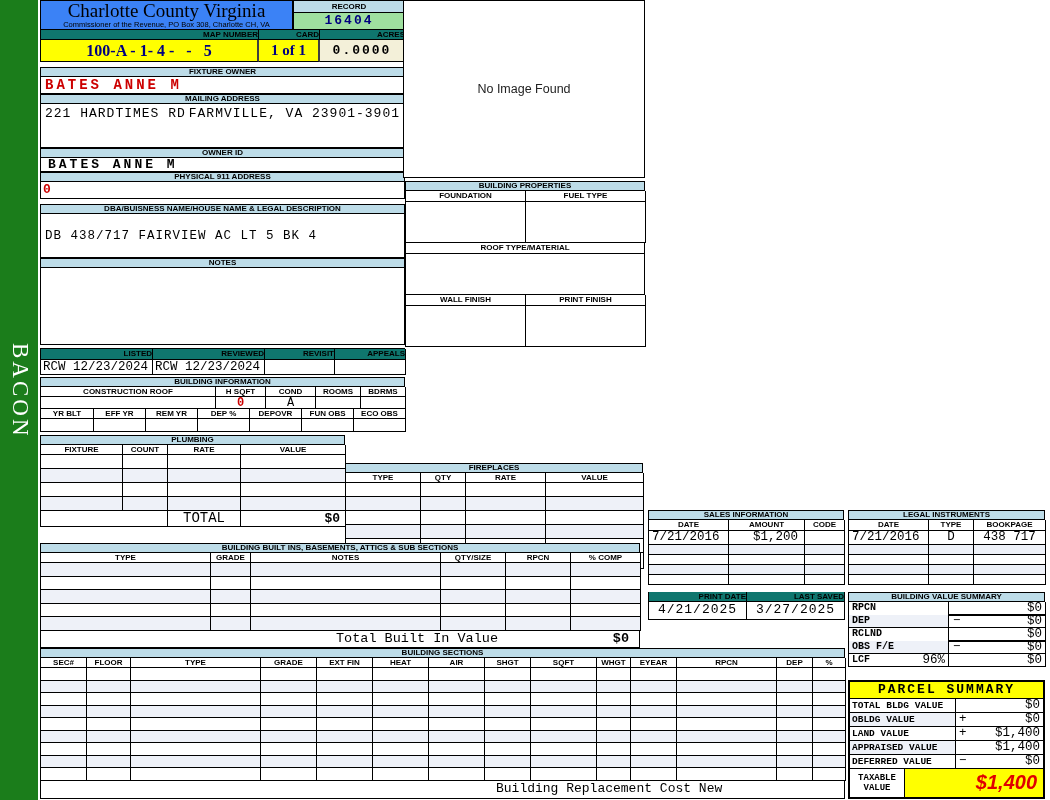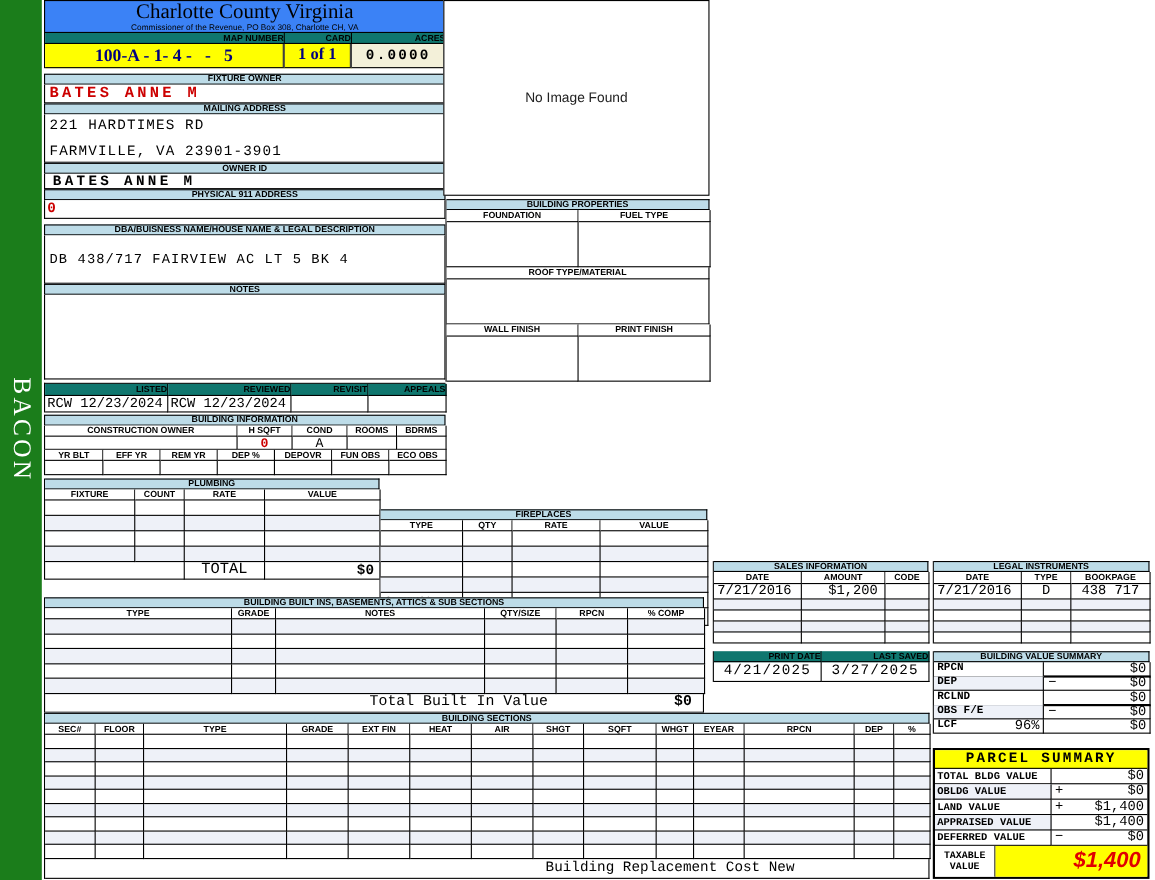--- a/index.html
+++ b/index.html
@@ -40,21 +40,21 @@
   
   #map-grid { position:absolute; left:40px; top:30px; width:365px; display:grid;
     grid-template-columns:218px 61px 86px; grid-template-rows:10px 22px; border-left:1px solid #000; }
   .mg-v { border-right:2px solid #404040; border-bottom:1px solid #000; display:flex; align-items:center; justify-content:center; overflow:hidden;text-align:right; }
   #map-val  { background:#FFFF00; color:#000080; font-family:"Liberation Serif","DejaVu Serif",serif; font-weight:bold; font-size:16px; white-space:pre; }
   #card-val { background:#FFFF00; color:#000080; font-family:"Liberation Serif","DejaVu Serif",serif; font-weight:bold; font-size:15px; }
   #acres-val{ background:#F3F0D9; font-family:"Liberation Mono","DejaVu Sans Mono",monospace; font-weight:bold; font-size:13px; letter-spacing:2px; }
 
   
   #deeded-bar{top:67px} #deeded-val{top:77px;height:17px; color:#CC0000; font-weight:bold; font-size:14px; line-height:16px; letter-spacing:3px; padding-left:4px;}
-  #mailing-bar{top:94px} #mailing-val{top:104px;height:44px; font-size:13px; letter-spacing:1px; padding:2px 4px; display:flex; flex-direction:column; justify-content:space-between;}
+  #mailing-bar{top:94px} #mailing-val{top:104px;height:44px; font-size:13px; letter-spacing:1px; padding:2px 4px; display:flex; flex-direction:row; justify-content:space-between;}
   #ownerid-bar{top:148px} #ownerid-val{top:158px;height:14px; font-weight:bold; font-size:13px; line-height:13px; letter-spacing:3px; padding-left:7px;}
   #phys-bar{top:172px} #phys-val{top:182px;height:17px; color:#CC0000; font-weight:bold; font-size:13px; line-height:15px; padding-left:2px;}
   #dba-bar{top:204px} #dba-val{top:214px;height:44px; font-size:12.5px; letter-spacing:1px; padding-left:4px; display:flex; align-items:center;}
   #notes-bar{top:258px} #notes-val{top:268px;height:77px;}
 
   
   #review-tbl { left:40px; top:348px; width:365px; display:grid;
     grid-template-columns:112px 112px 70px 71px; grid-template-rows:11px 15px; border-top:1px solid #000; }
   .rv-v { border-right:1px solid #000; border-bottom:1px solid #000;
     font-family:"Liberation Mono","DejaVu Sans Mono",monospace; font-size:12.5px; line-height:14px; padding-left:2px; white-space:pre; overflow:hidden; }
@@ -172,20 +172,24 @@
 
 <div id="sidebar">
   <div id="watermark">BACON</div>
 </div>
 
 <div id="county-row">
   <div id="county-box">
     <div id="county-title">Charlotte County Virginia</div>
     <div id="county-sub">Commissioner of the Revenue, PO Box 308, Charlotte CH, VA</div>
   </div>
+  <div id="record-box">
+    <div id="record-hdr">RECORD</div>
+    <div id="record-val">16404</div>
+  </div>
 </div>
 
 <div id="map-grid">
   <div class="bh">MAP NUMBER</div>
   <div class="bh">CARD</div>
   <div class="bh">ACRES</div>
   <div class="mg-v" id="map-val">100-A - 1- 4 -   -   5</div>
   <div class="mg-v" id="card-val">1 of 1</div>
   <div class="mg-v" id="acres-val">0.0000</div>
 </div>
@@ -219,21 +223,21 @@
   <div class="bh">REVISIT</div>
   <div class="bh">APPEALS</div>
   <div class="rv-v">RCW 12/23/2024</div>
   <div class="rv-v">RCW 12/23/2024</div>
   <div class="rv-v"></div>
   <div class="rv-v"></div>
 </div>
 
 <div class="bar" id="bi-bar">BUILDING INFORMATION</div>
 <div class="tbl" id="bi-style">
-  <div class="wh">CONSTRUCTION OWNER</div>
+  <div class="wh">CONSTRUCTION ROOF</div>
   <div class="wh">H SQFT</div>
   <div class="wh">COND</div>
   <div class="wh">ROOMS</div>
   <div class="wh">BDRMS</div>
   <div class="bi-v"></div>
   <div class="bi-v redv">0</div>
   <div class="bi-v">A</div>
   <div class="bi-v"></div>
   <div class="bi-v"></div>
 </div>

